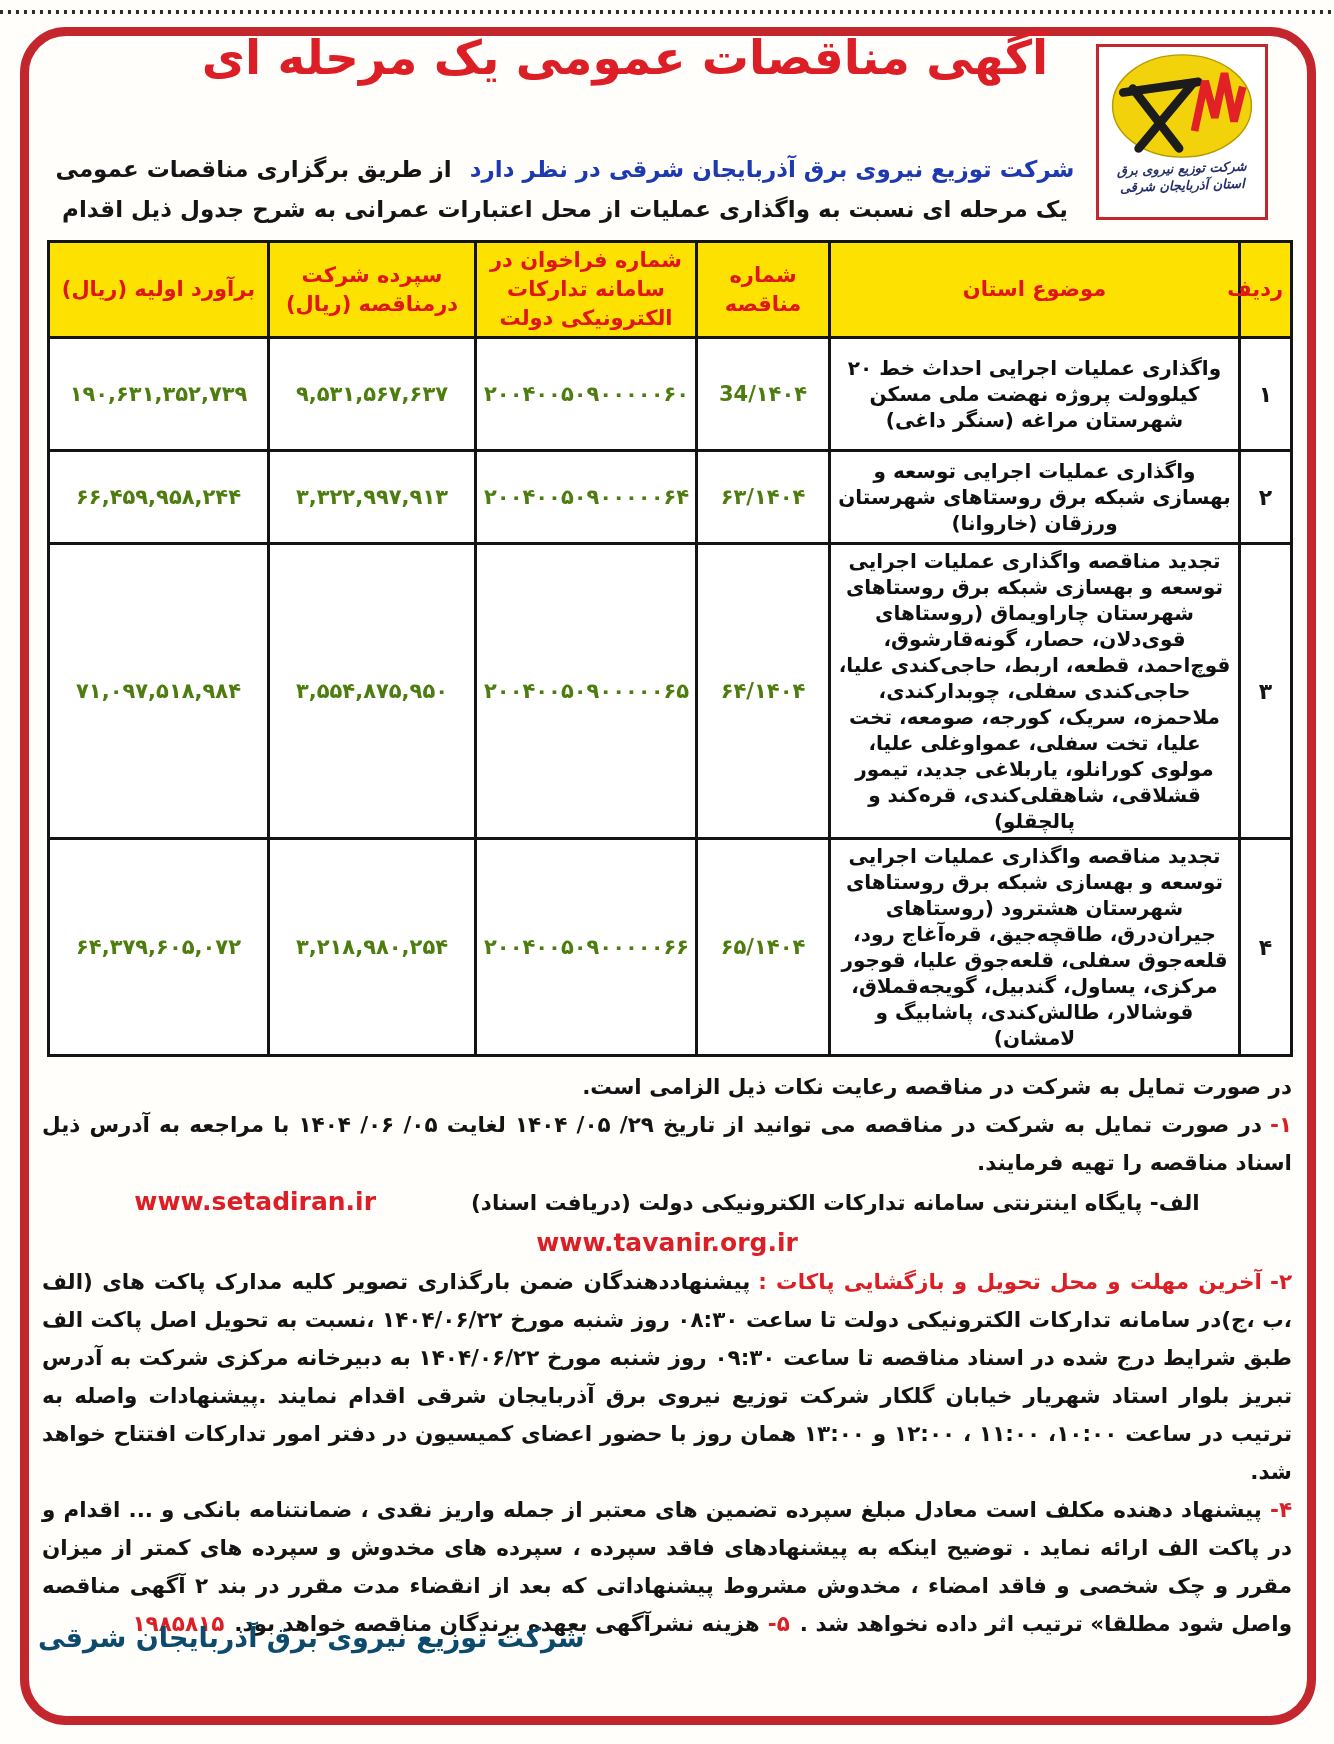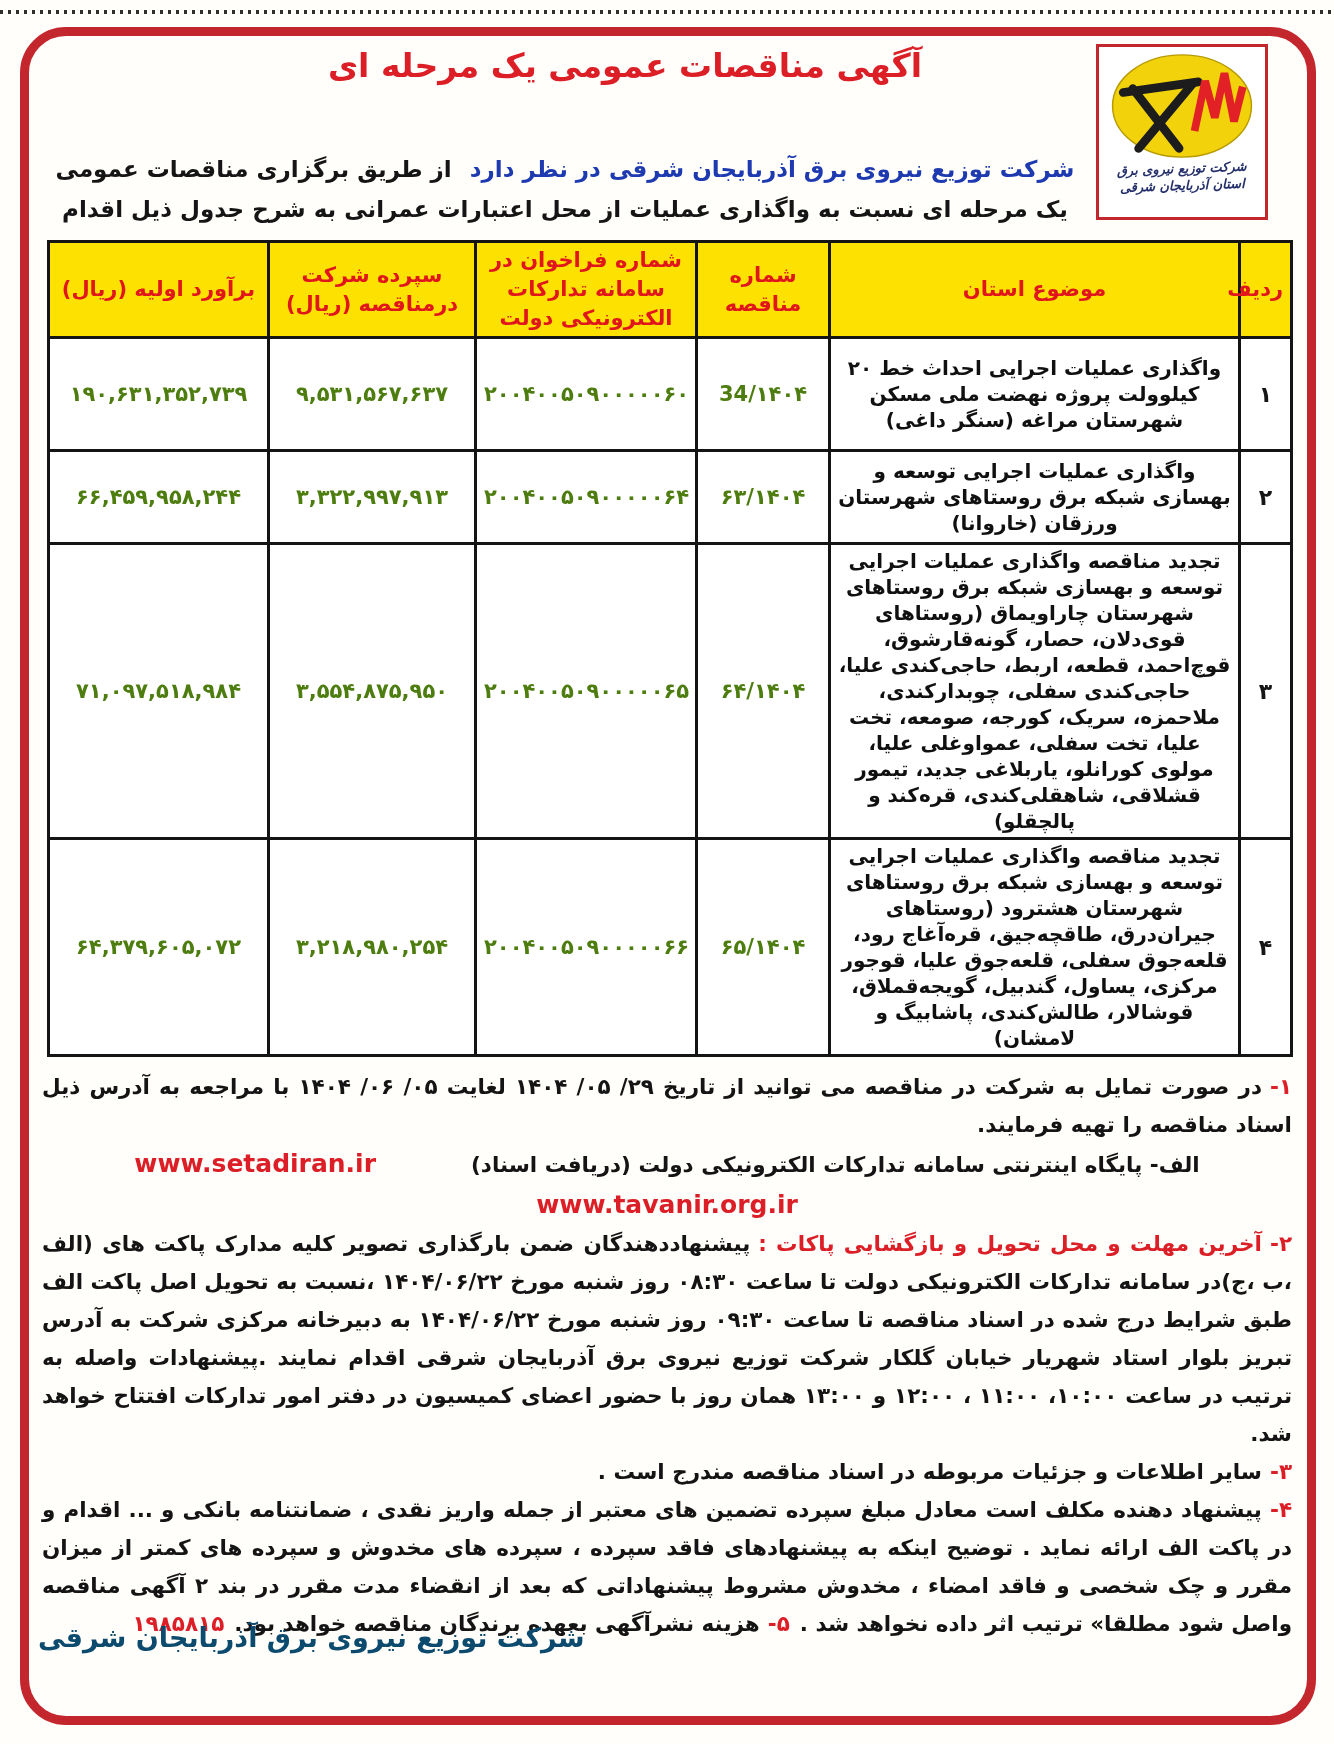--- a/index.html
+++ b/index.html
@@ -21,22 +21,22 @@
     position:absolute;left:1096px;top:44px;width:172px;height:176px;
     border:3px solid #c4262e;background:#fff;box-sizing:border-box;
     display:flex;flex-direction:column;align-items:center;padding-top:5px;
   }
   .logo-art{width:146px;height:108px;display:block;}
   .logo-caption{
     font-size:13px;font-weight:bold;color:#25306b;font-style:italic;
     line-height:17px;text-align:center;transform:rotate(-2deg);
   }
   .page-title{
-    position:absolute;top:46px;left:170px;width:910px;text-align:center;
-    color:#dc1f26;font-size:33px;font-weight:bold;letter-spacing:0px;
+    position:absolute;top:30px;left:170px;width:910px;text-align:center;
+    color:#dc1f26;font-size:47px;font-weight:bold;letter-spacing:0px;
   }
   .intro{
     position:absolute;top:126px;left:42px;width:1046px;
     font-size:23px;font-weight:bold;line-height:40px;text-align:center;color:#151515;
   }
   .intro .lead{color:#1e3ab0;margin-inline-end:10px;}
   
   .tender-table{
     position:absolute;top:240px;left:47px;width:1243px;
     border-collapse:collapse;direction:rtl;table-layout:fixed;
@@ -177,36 +177,34 @@
         <td class="cell-subject">تجدید مناقصه واگذاری عملیات اجرایی توسعه و بهسازی شبکه برق روستاهای شهرستان هشترود (روستاهای جیران‌درق، طاقچه‌جیق، قره‌آغاج رود، قلعه‌جوق سفلی، قلعه‌جوق علیا، قوجور مرکزی، یساول، گندبیل، گویجه‌قملاق، قوشالار، طالش‌کندی، پاشابیگ و لامشان)</td>
         <td class="cell-num">۶۵/۱۴۰۴</td>
         <td class="cell-num">۲۰۰۴۰۰۵۰۹۰۰۰۰۰۶۶</td>
         <td class="cell-num">۳,۲۱۸,۹۸۰,۲۵۴</td>
         <td class="cell-num">۶۴,۳۷۹,۶۰۵,۰۷۲</td>
       </tr>
     </tbody>
   </table>
 
   <div class="notes">
+    <p class="notice">در صورت تمایل به شرکت در مناقصه رعایت نکات ذیل الزامی است.</p>
     <p>
       <span class="red num">۱-</span><span>در صورت تمایل به شرکت در مناقصه می توانید از تاریخ ۲۹/ ۰۵/ ۱۴۰۴ لغایت ۰۵/ ۰۶/ ۱۴۰۴ با مراجعه به آدرس ذیل اسناد مناقصه را تهیه فرمایند.</span>
     </p>
     <div class="site-row">
       <span>الف- پایگاه اینترنتی سامانه تدارکات الکترونیکی دولت (دریافت اسناد)</span>
       <span class="red url">www.setadiran.ir</span>
     </div>
     <div class="site-row">
       <span class="red url">www.tavanir.org.ir</span>
     </div>
     <p>
       <span class="red num">۲-</span><span class="red num">آخرین مهلت و محل تحویل و بازگشایی پاکات :</span><span>پیشنهاددهندگان ضمن بارگذاری تصویر کلیه مدارک پاکت های (الف ،ب ،ج)در سامانه تدارکات الکترونیکی دولت تا ساعت ۰۸:۳۰ روز شنبه مورخ ۱۴۰۴/۰۶/۲۲ ،نسبت به تحویل اصل پاکت الف طبق شرایط درج شده در اسناد مناقصه تا ساعت ۰۹:۳۰ روز شنبه مورخ ۱۴۰۴/۰۶/۲۲ به دبیرخانه مرکزی شرکت به آدرس تبریز بلوار استاد شهریار خیابان گلکار شرکت توزیع نیروی برق آذربایجان شرقی اقدام نمایند .پیشنهادات واصله به ترتیب در ساعت ۱۰:۰۰، ۱۱:۰۰ ، ۱۲:۰۰ و ۱۳:۰۰ همان روز با حضور اعضای کمیسیون در دفتر امور تدارکات افتتاح خواهد شد.</span>
     </p>
     <p>
-      <span class="red num">۳-</span><span>سایر اطلاعات و جزئیات مربوطه در اسناد مناقصه مندرج است .</span>
-    </p>
-    <p>
       <span class="red num">۴-</span><span>پیشنهاد دهنده مکلف است معادل مبلغ سپرده تضمین های معتبر از جمله واریز نقدی ، ضمانتنامه بانکی و ... اقدام و در پاکت الف ارائه نماید . توضیح اینکه به پیشنهادهای فاقد سپرده ، سپرده های مخدوش و سپرده های کمتر از میزان مقرر و چک شخصی و فاقد امضاء ، مخدوش مشروط پیشنهاداتی که بعد از انقضاء مدت مقرر در بند ۲ آگهی مناقصه واصل شود مطلقا» ترتیب اثر داده نخواهد شد .</span><span class="red mid-num">۵-</span><span>هزینه نشرآگهی بعهده برندگان مناقصه خواهد بود.</span><span class="red code">۱۹۸۵۸۱۵</span>
     </p>
   </div>
 
   <div class="signature">شرکت توزیع نیروی برق آذربایجان شرقی</div>
 
 </div>
 
 </body></html>

